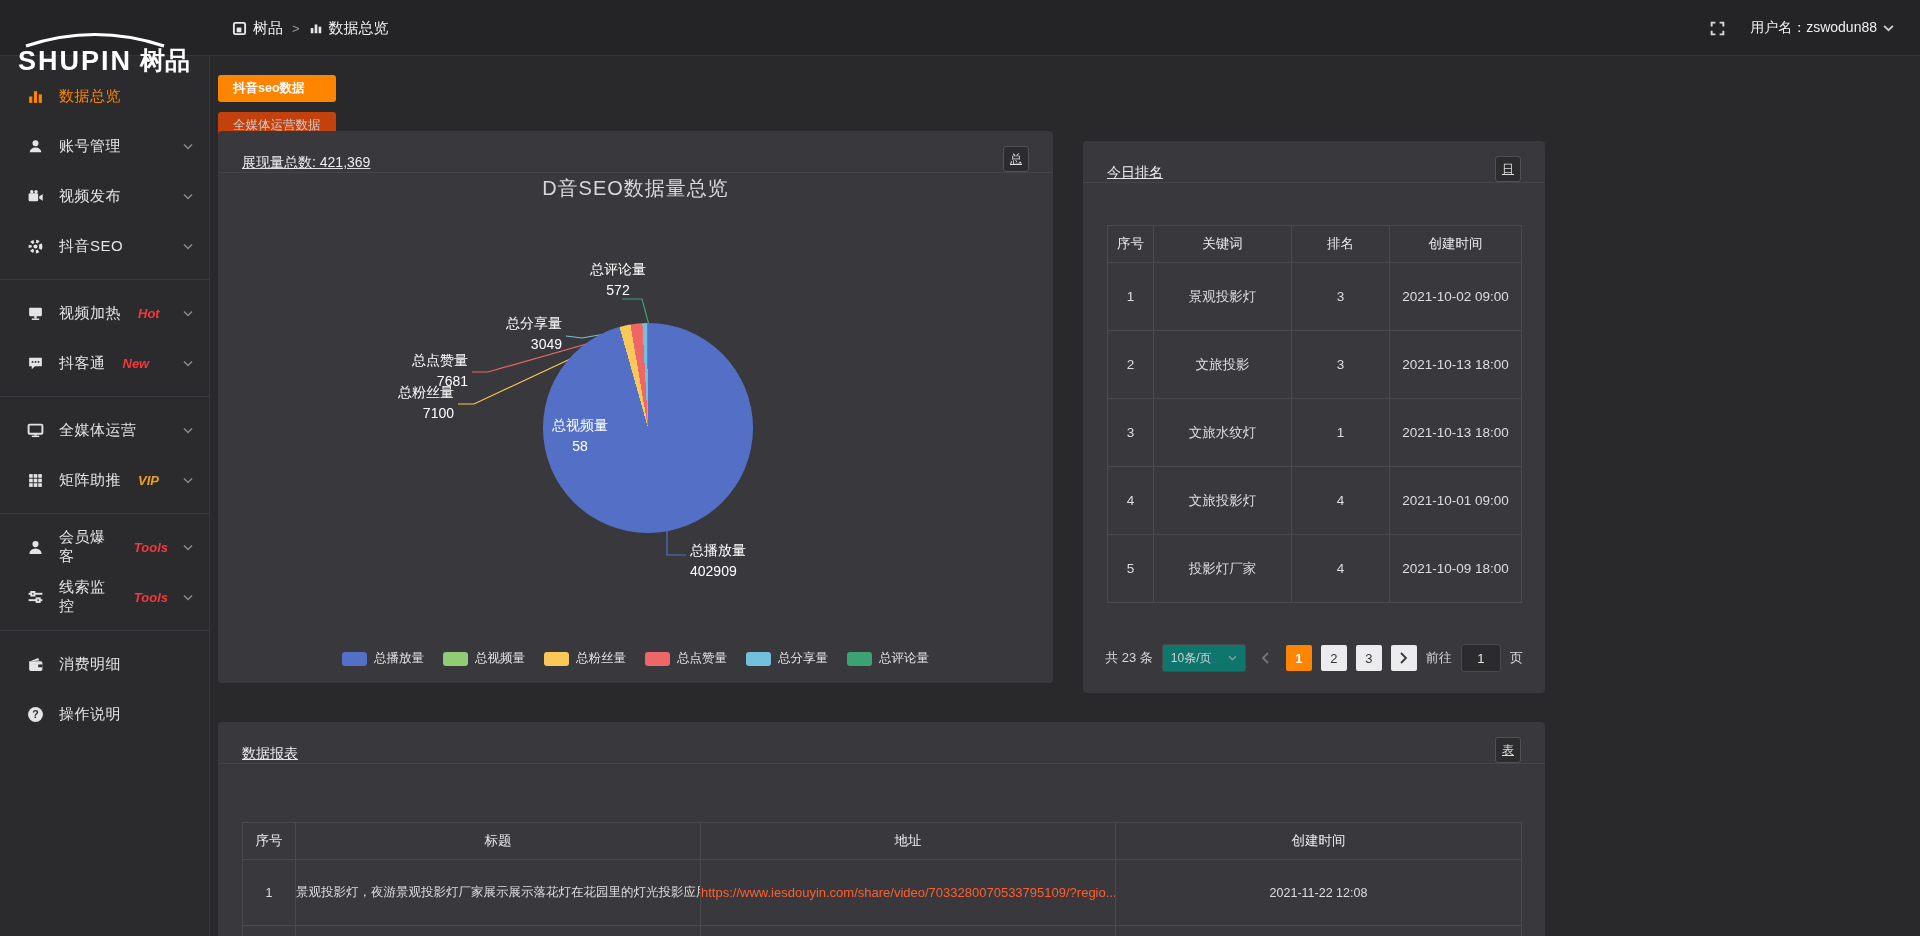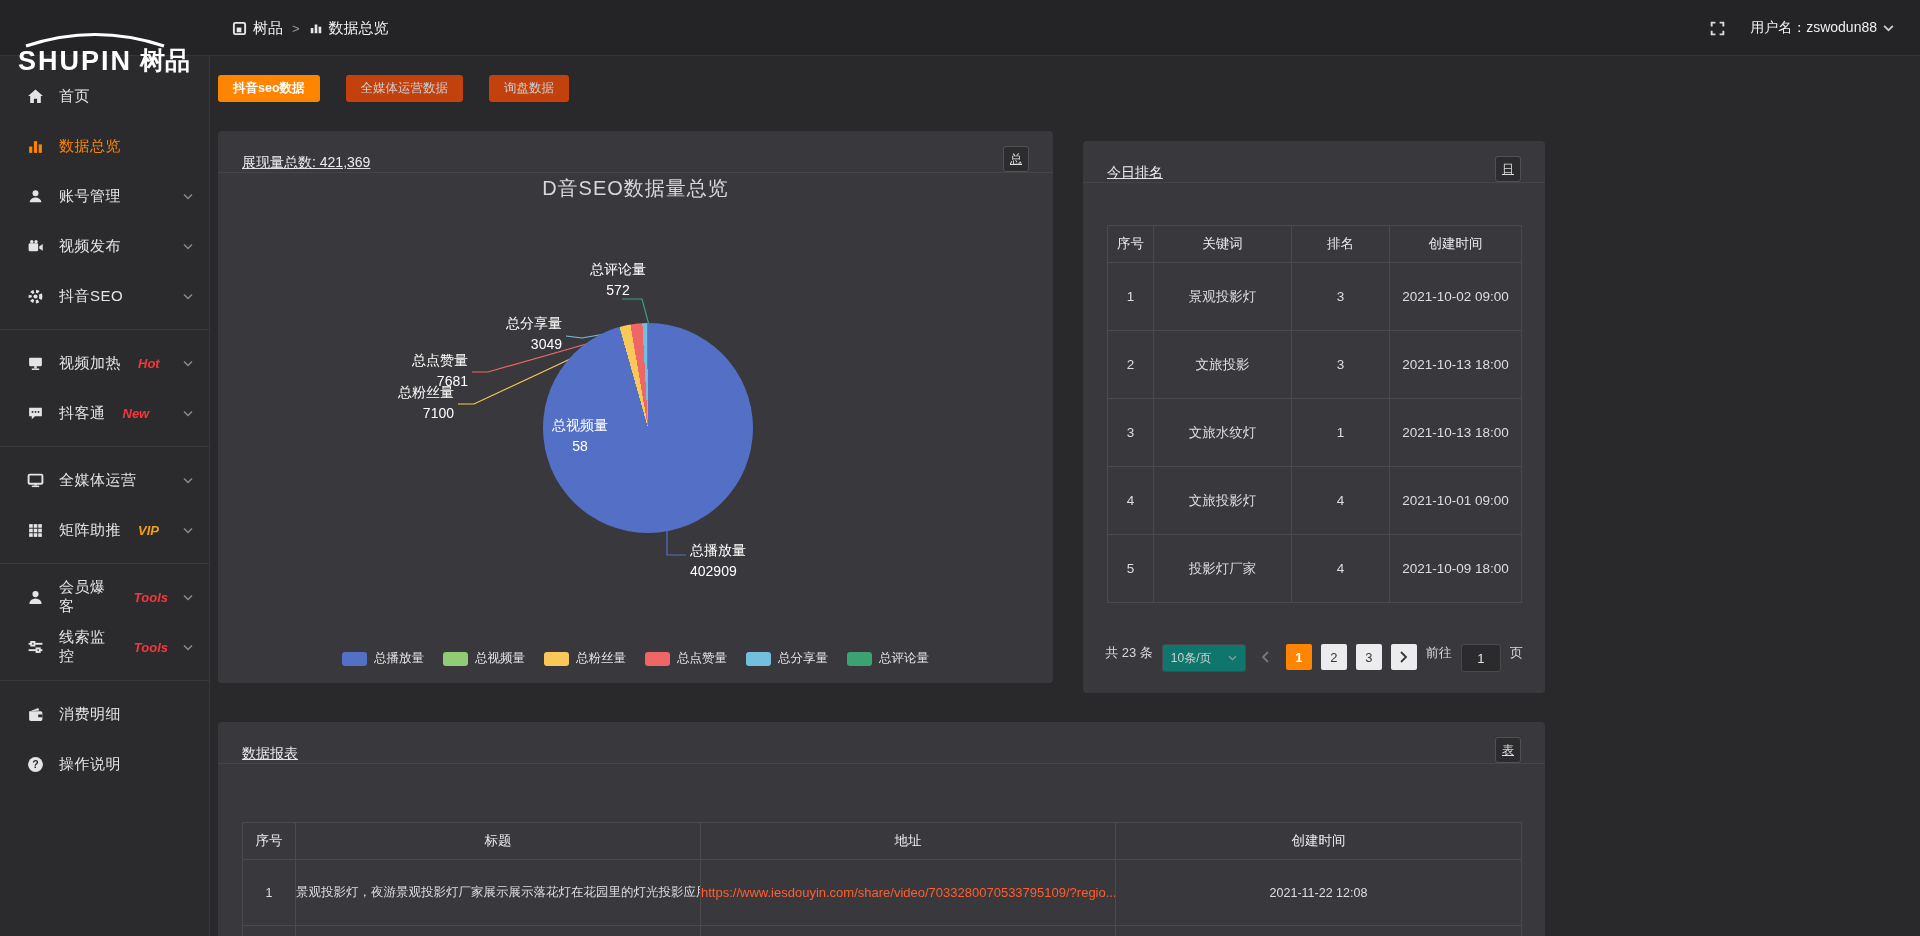--- a/index.html
+++ b/index.html
@@ -27,21 +27,21 @@
   .side-item .slabel { letter-spacing:0.5px; }
   .side-item.active { color:#ff8400; }
   .sbadge { font-size:13px; font-weight:bold; font-style:italic; margin-left:2px; }
   .badge-red { color:#f5373c; }
   .badge-gold { color:#f0a020; }
   .schev { margin-left:auto; margin-right:16px; }
   .side-divider { border-top:1px solid #3a3a3e; margin:8px 0; }
 
   
   .main { position:absolute; left:210px; top:56px; width:1710px; height:880px; }
-  .tabs { position:absolute; left:8px; top:19px; display:flex; gap:26px; }
+  .tabs { position:absolute; left:8px; top:19px; display:flex; gap:10px;flex-direction:column; }
   .tab { height:27px; display:flex; align-items:center; padding:0 15px; border-radius:3px;
     background:#c2410c; color:#cfcfd2; font-size:12.5px; cursor:pointer; }
   .tab.active { background:#ff8400; color:#fff; font-weight:bold; }
 
   .panel { position:absolute; background:#39393d; border-radius:4px; }
   .panel-head { height:42px; display:flex; align-items:flex-end; padding:0 24px;
     border-bottom:1px solid #454549;text-decoration:underline; }
   .panel-title { font-size:14px; color:#ededef; }
   .corner-btn { margin-left:auto; width:26px; height:26px; background:#2c2c2f; border:1px solid #515155;
     border-radius:3px; color:#dcdcde; font-size:12px; display:flex; align-items:center; justify-content:center; cursor:pointer; }
@@ -74,21 +74,21 @@
   table.dk th { height:37px; font-size:13.5px; color:#ebebed; }
   .ranking-table-wrap { position:absolute; left:24px; right:24px; top:84px; }
   .ranking-table-wrap td { height:68px; font-size:13.5px; color:#dedee0; }
   .report-table-wrap { position:absolute; left:24px; right:24px; top:100px; }
   .report-table-wrap th { height:35px; }
   .report-table-wrap td { height:66px; font-size:12.5px; color:#dedee0; }
   .report-table-wrap a { color:#ff5e2e; text-decoration:none; font-size:13px;margin-top:37px; }
 
   
   .pagination { position:absolute; left:0; bottom:21px; width:100%; display:flex;
-    align-items:flex-start; justify-content:center; gap:9px; font-size:13px; color:#d8d8da; }
+    align-items:center; justify-content:center; gap:9px; font-size:13px; color:#d8d8da; }
   .page-size { width:84px; height:28px; background:#0f766e; border:1px solid #4a4a4e; border-radius:3px;
     display:flex; align-items:center; justify-content:space-between; padding:0 8px; font-size:12px; color:#cfcfd2; cursor:pointer; }
   .pg-arrow { width:22px; height:26px; display:flex; align-items:center; justify-content:center; cursor:pointer; }
   .pg-btn { width:26px; height:26px; border-radius:2px; background:#ececee; color:#37373a;
     display:flex; align-items:center; justify-content:center; font-size:13px; cursor:pointer; }
   .pg-btn.active { background:#ff8400; color:#fff; font-weight:bold; }
   .goto-input { width:40px; height:28px; background:#2b2b2e; border:1px solid #4a4a4e; border-radius:3px;
     color:#e6e6e8; text-align:center; font-size:13px; }
 
   .icon { display:inline-flex; }
@@ -141,28 +141,20 @@
         <svg width="11" height="8" viewBox="0 0 10 7">
             <polyline points="1,1.5 5,5.5 9,1.5" fill="none" stroke="#cfcfd2" stroke-width="1.6"></polyline>
           </svg>
       </span>
     </span>
   </div>
 </div>
 
 <div class="sidebar">
 
-  <div class="side-item">
-    <span class="icon">
-        <svg width="17" height="17" viewBox="0 0 16 16">
-          <path d="M8 1.5 L15 7.5 H13 V14 H9.5 V10 H6.5 V14 H3 V7.5 H1 Z" fill="#e4e4e6"></path>
-        </svg>
-      </span>
-    <span class="slabel">首页</span>
-  </div>
 
   <div class="side-item active">
     <span class="icon">
         <svg width="17" height="17" viewBox="0 0 16 16">
           <rect x="2" y="8" width="3" height="6" fill="#ff8400"></rect>
           <rect x="6.5" y="3" width="3" height="11" fill="#ff8400"></rect>
           <rect x="11" y="6" width="3" height="8" fill="#ff8400"></rect>
         </svg>
       </span>
     <span class="slabel">数据总览</span>

